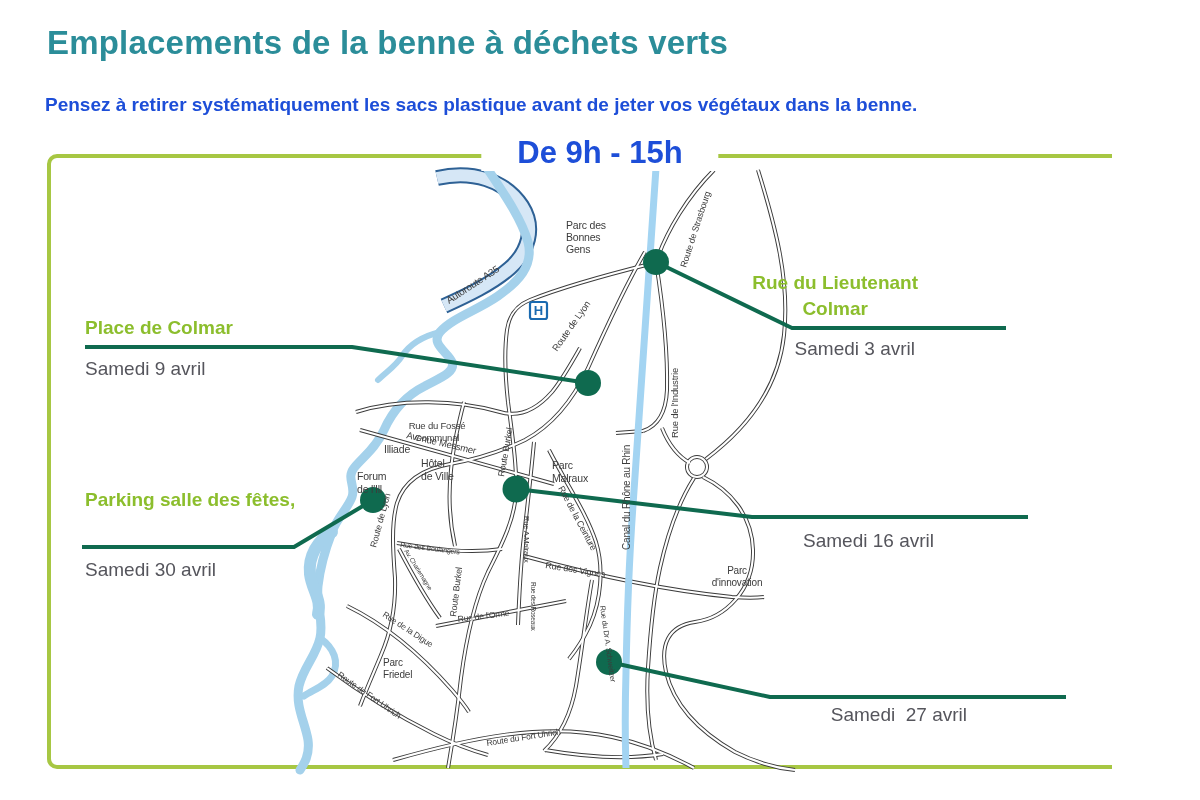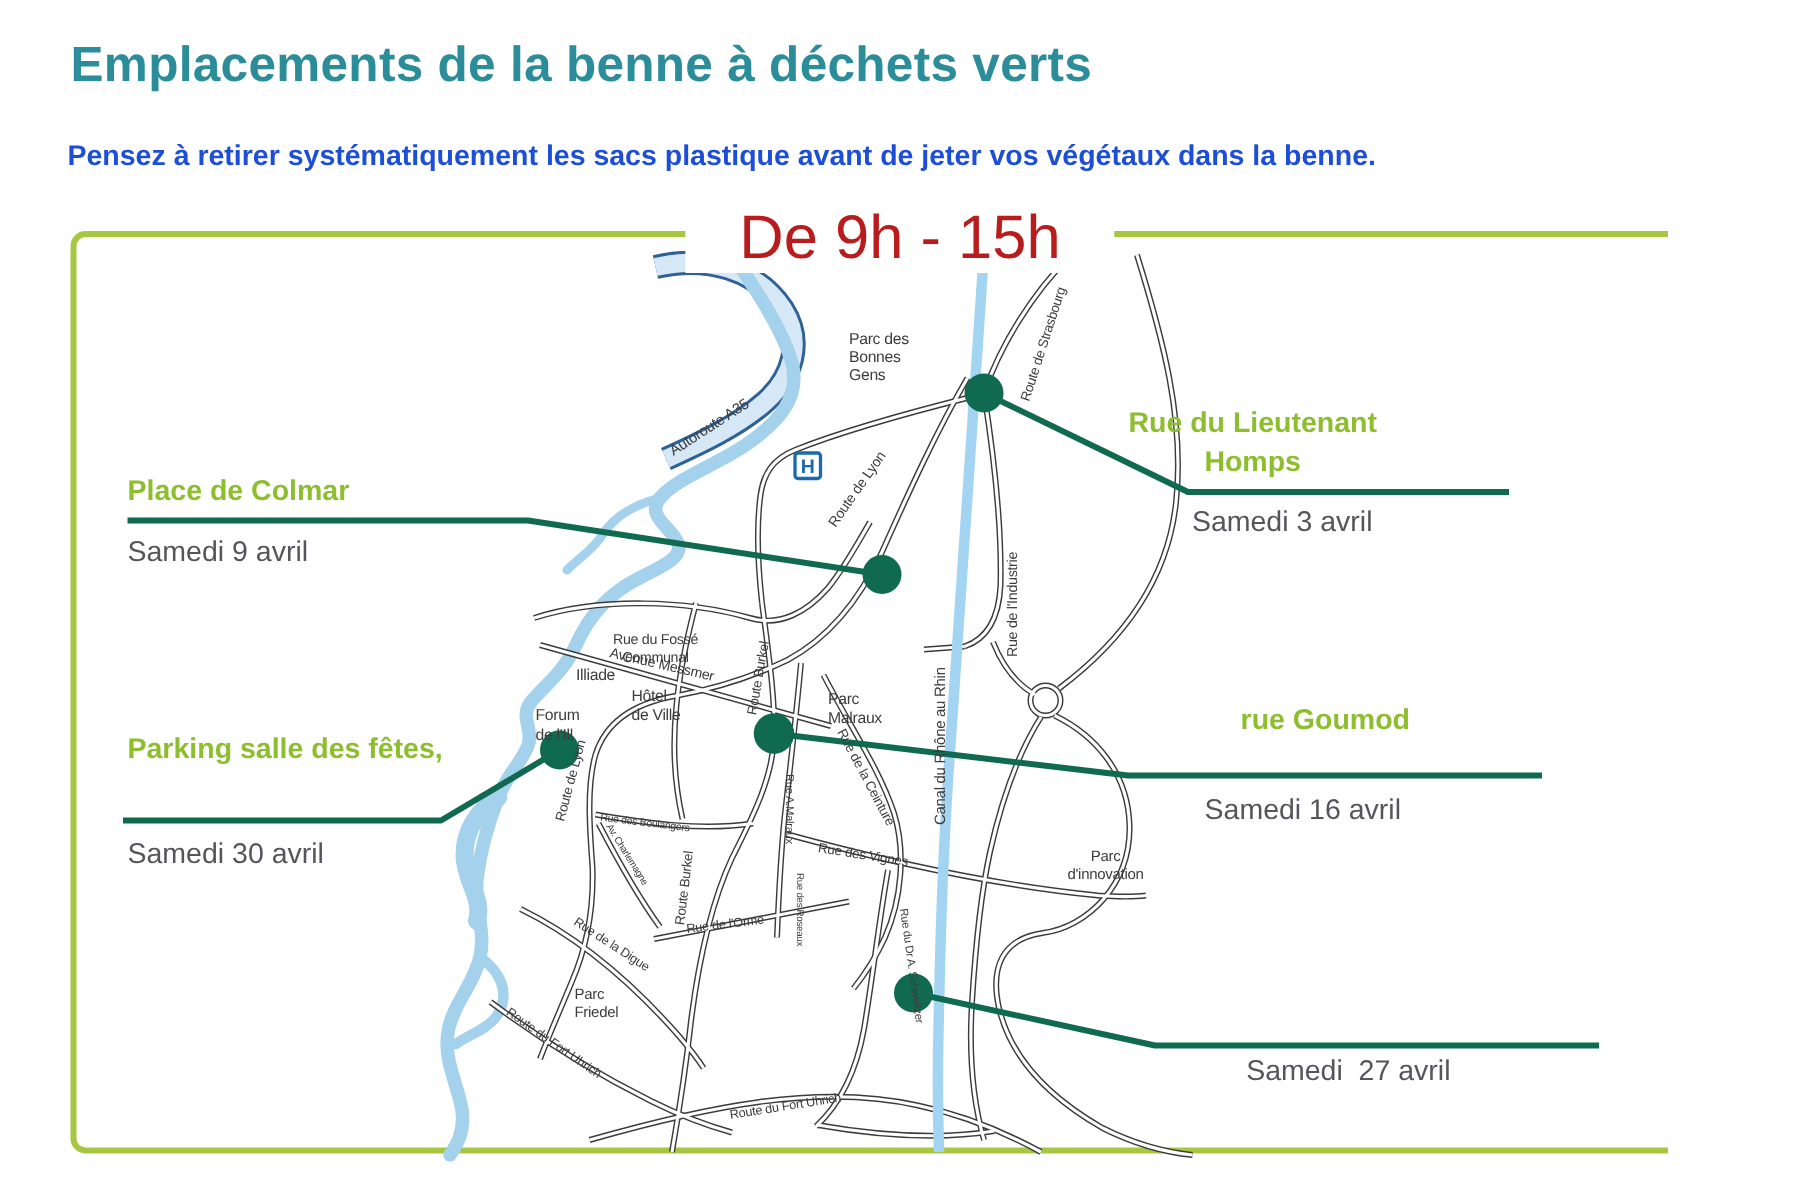--- a/index.html
+++ b/index.html
@@ -5,21 +5,21 @@
   html,body{margin:0;padding:0;background:#fff;}
   .page{position:relative;width:1112px;height:800px;background:#ffffff;overflow:hidden;
         font-family:"Liberation Sans",sans-serif;}
   .page-title{position:absolute;left:47px;top:24px;margin:0;font-size:33px;font-weight:bold;
         color:#2b8d99;white-space:nowrap;letter-spacing:.2px;}
   .page-subtitle{position:absolute;left:45px;top:94px;margin:0;font-size:19px;font-weight:bold;
         color:#1d4ed8;white-space:nowrap;}
   .map-box{position:absolute;left:47px;top:154px;width:1100px;height:607px;
         border:4px solid #a7c743;border-radius:10px;background:#fff;}
   .time-badge{position:absolute;top:135px;left:600px;transform:translateX(-50%);
-        background:#fff;padding:0 36px;font-size:41px;font-weight:normal;color:#b91c1c;white-space:nowrap;}
+        background:#fff;padding:0 36px;font-size:31px;font-weight:bold;color:#1d4ed8;white-space:nowrap;}
   svg.map{position:absolute;left:0;top:0;width:1200px;height:800px;}
   .riv{fill:none;stroke:#a4d1eb;stroke-linecap:round;}
   .canal{fill:none;stroke:#a3d4f2;}
   .lead{fill:none;stroke:#0f6a4f;stroke-width:4;stroke-linejoin:round;}
   .dot{fill:#0f6a4f;}
   #map-label-layer text{fill:#3c3c3c;letter-spacing:-0.2px;}
   .loc-name{position:absolute;font-size:19px;font-weight:bold;color:#8cbe2d;
         line-height:26px;white-space:nowrap;}
   .loc-date{position:absolute;font-size:19px;color:#55555c;white-space:pre;}
   .right{text-align:center;}
@@ -138,26 +138,25 @@
   </svg>
 
   <div class="loc-name" style="left:85px;top:315px">
     <div>Place de Colmar</div>
     <div></div>
   </div>
   <div class="loc-date" style="left:85px;top:358px">Samedi 9 avril</div>
 
   <div class="loc-name right" style="right:194px;top:270px">
     <div>Rue du Lieutenant</div>
-    <div>Homps</div>
+    <div>Colmar</div>
   </div>
   <div class="loc-date right" style="right:197px;top:338px">Samedi 3 avril</div>
 
   <div class="loc-name right" style="right:172px;top:468px">
-    <div>rue Goumod</div>
   </div>
   <div class="loc-date right" style="right:178px;top:530px">Samedi 16 avril</div>
 
   <div class="loc-name" style="left:85px;top:487px">
     <div>Parking salle des fêtes,</div>
   </div>
   <div class="loc-date" style="left:85px;top:559px">Samedi 30 avril</div>
 
   <div class="loc-date right" style="right:145px;top:704px">Samedi  27 avril</div>
 

